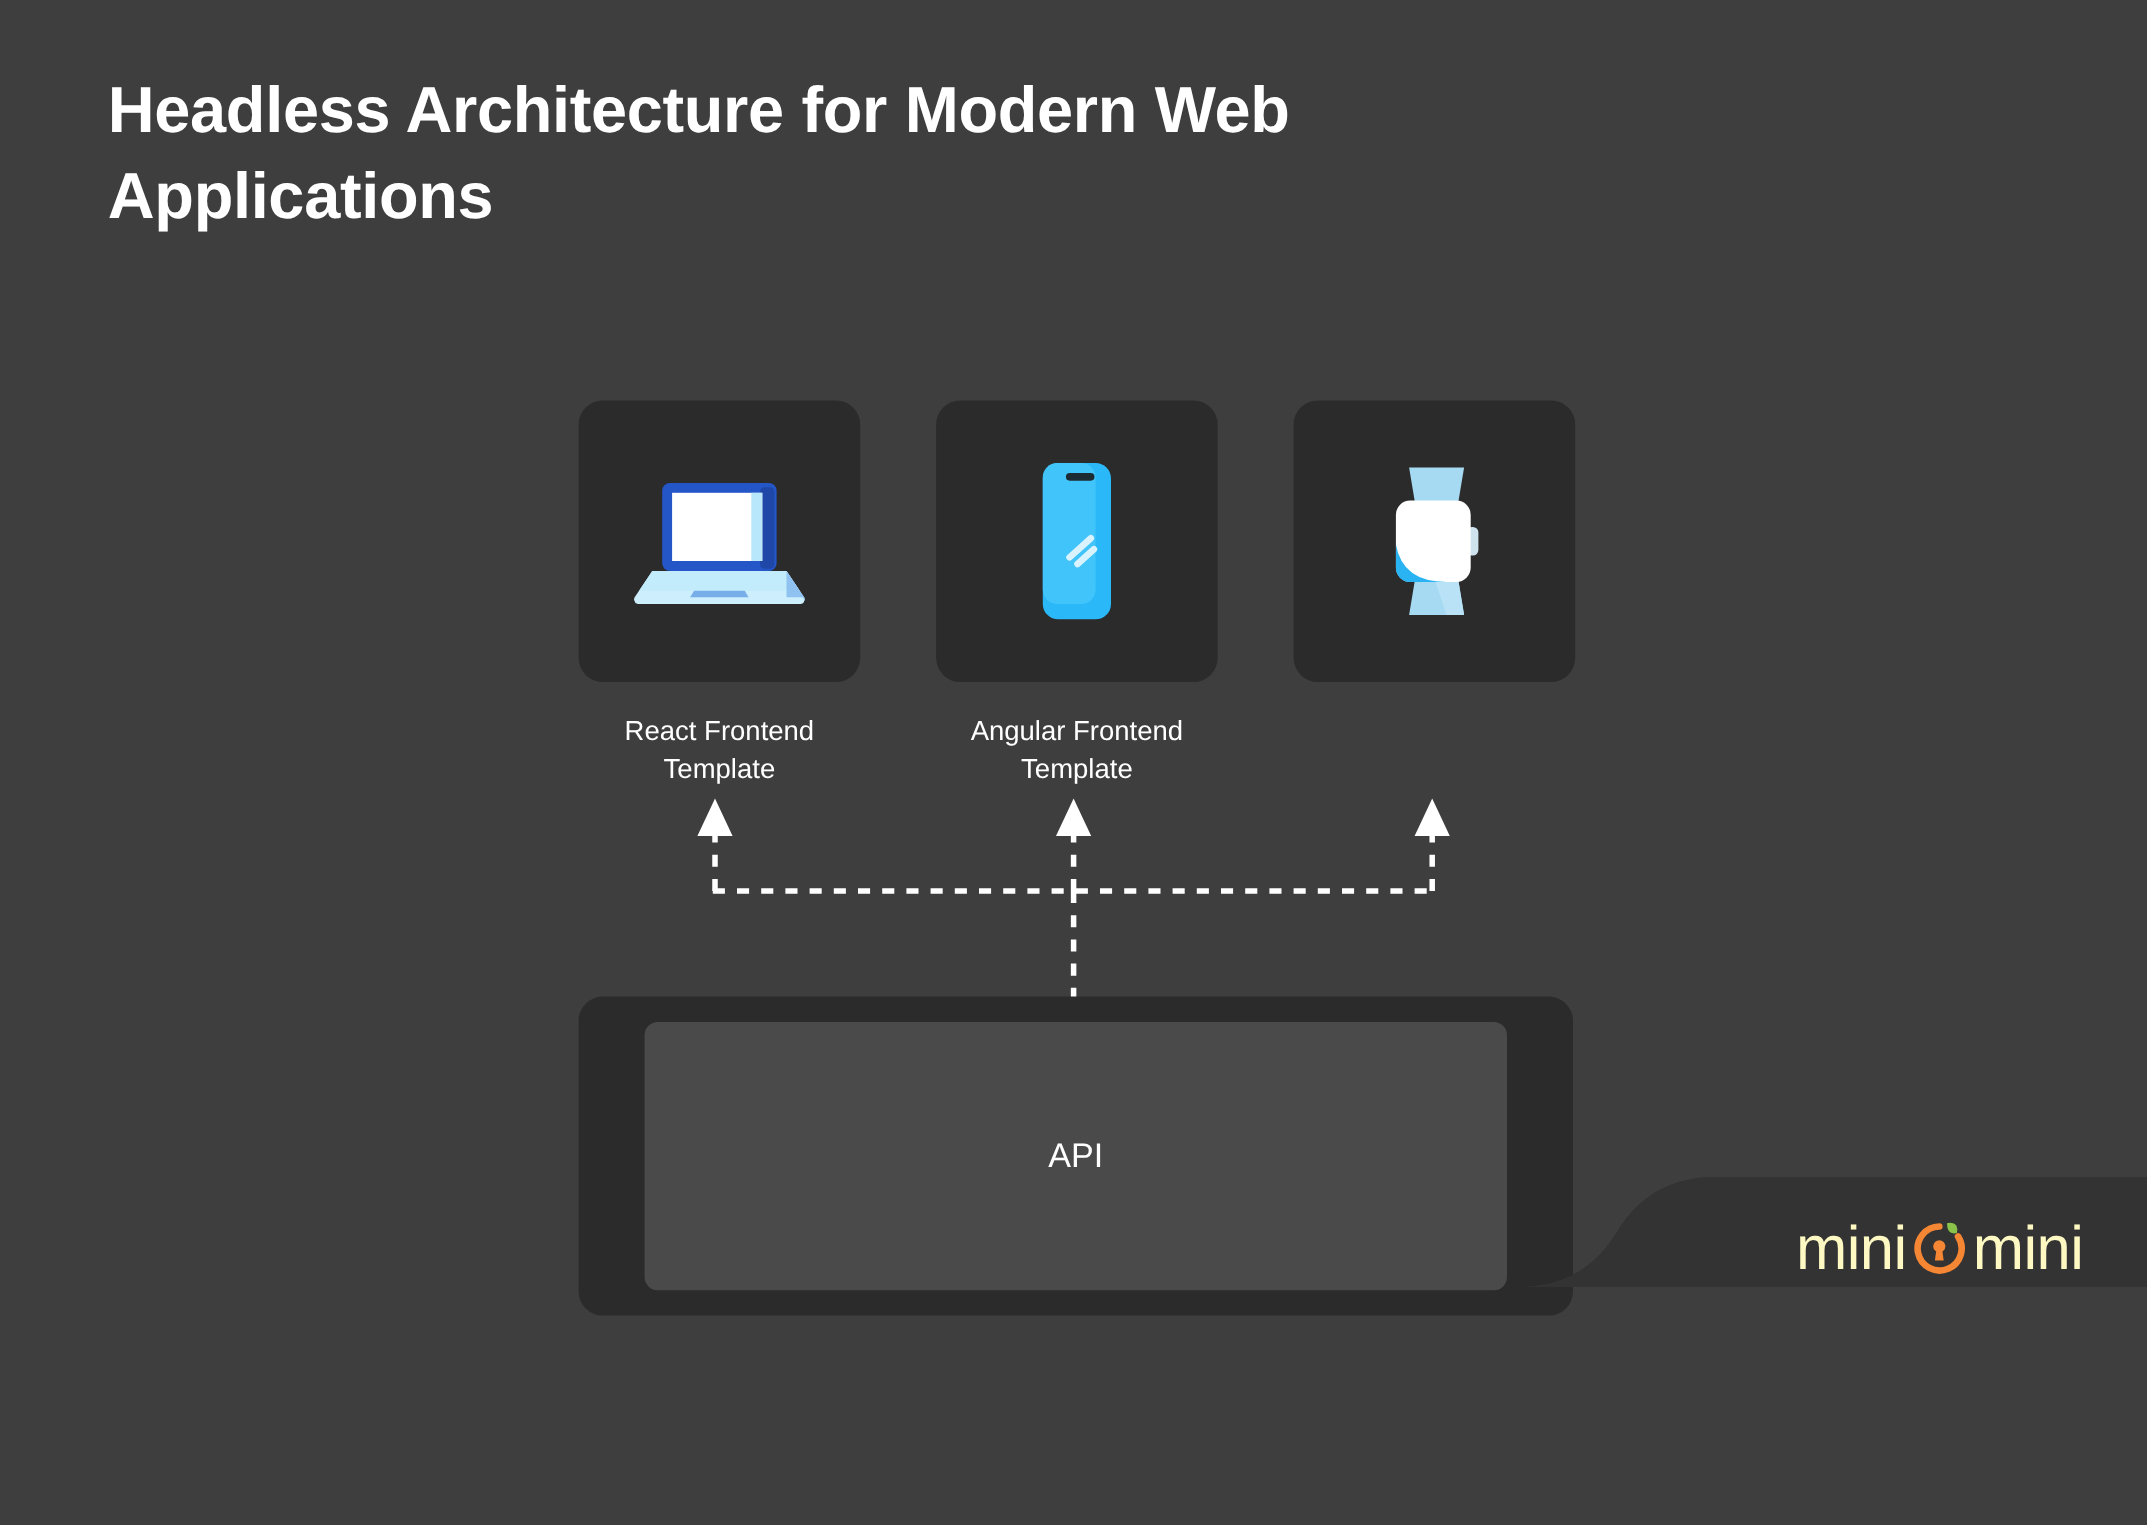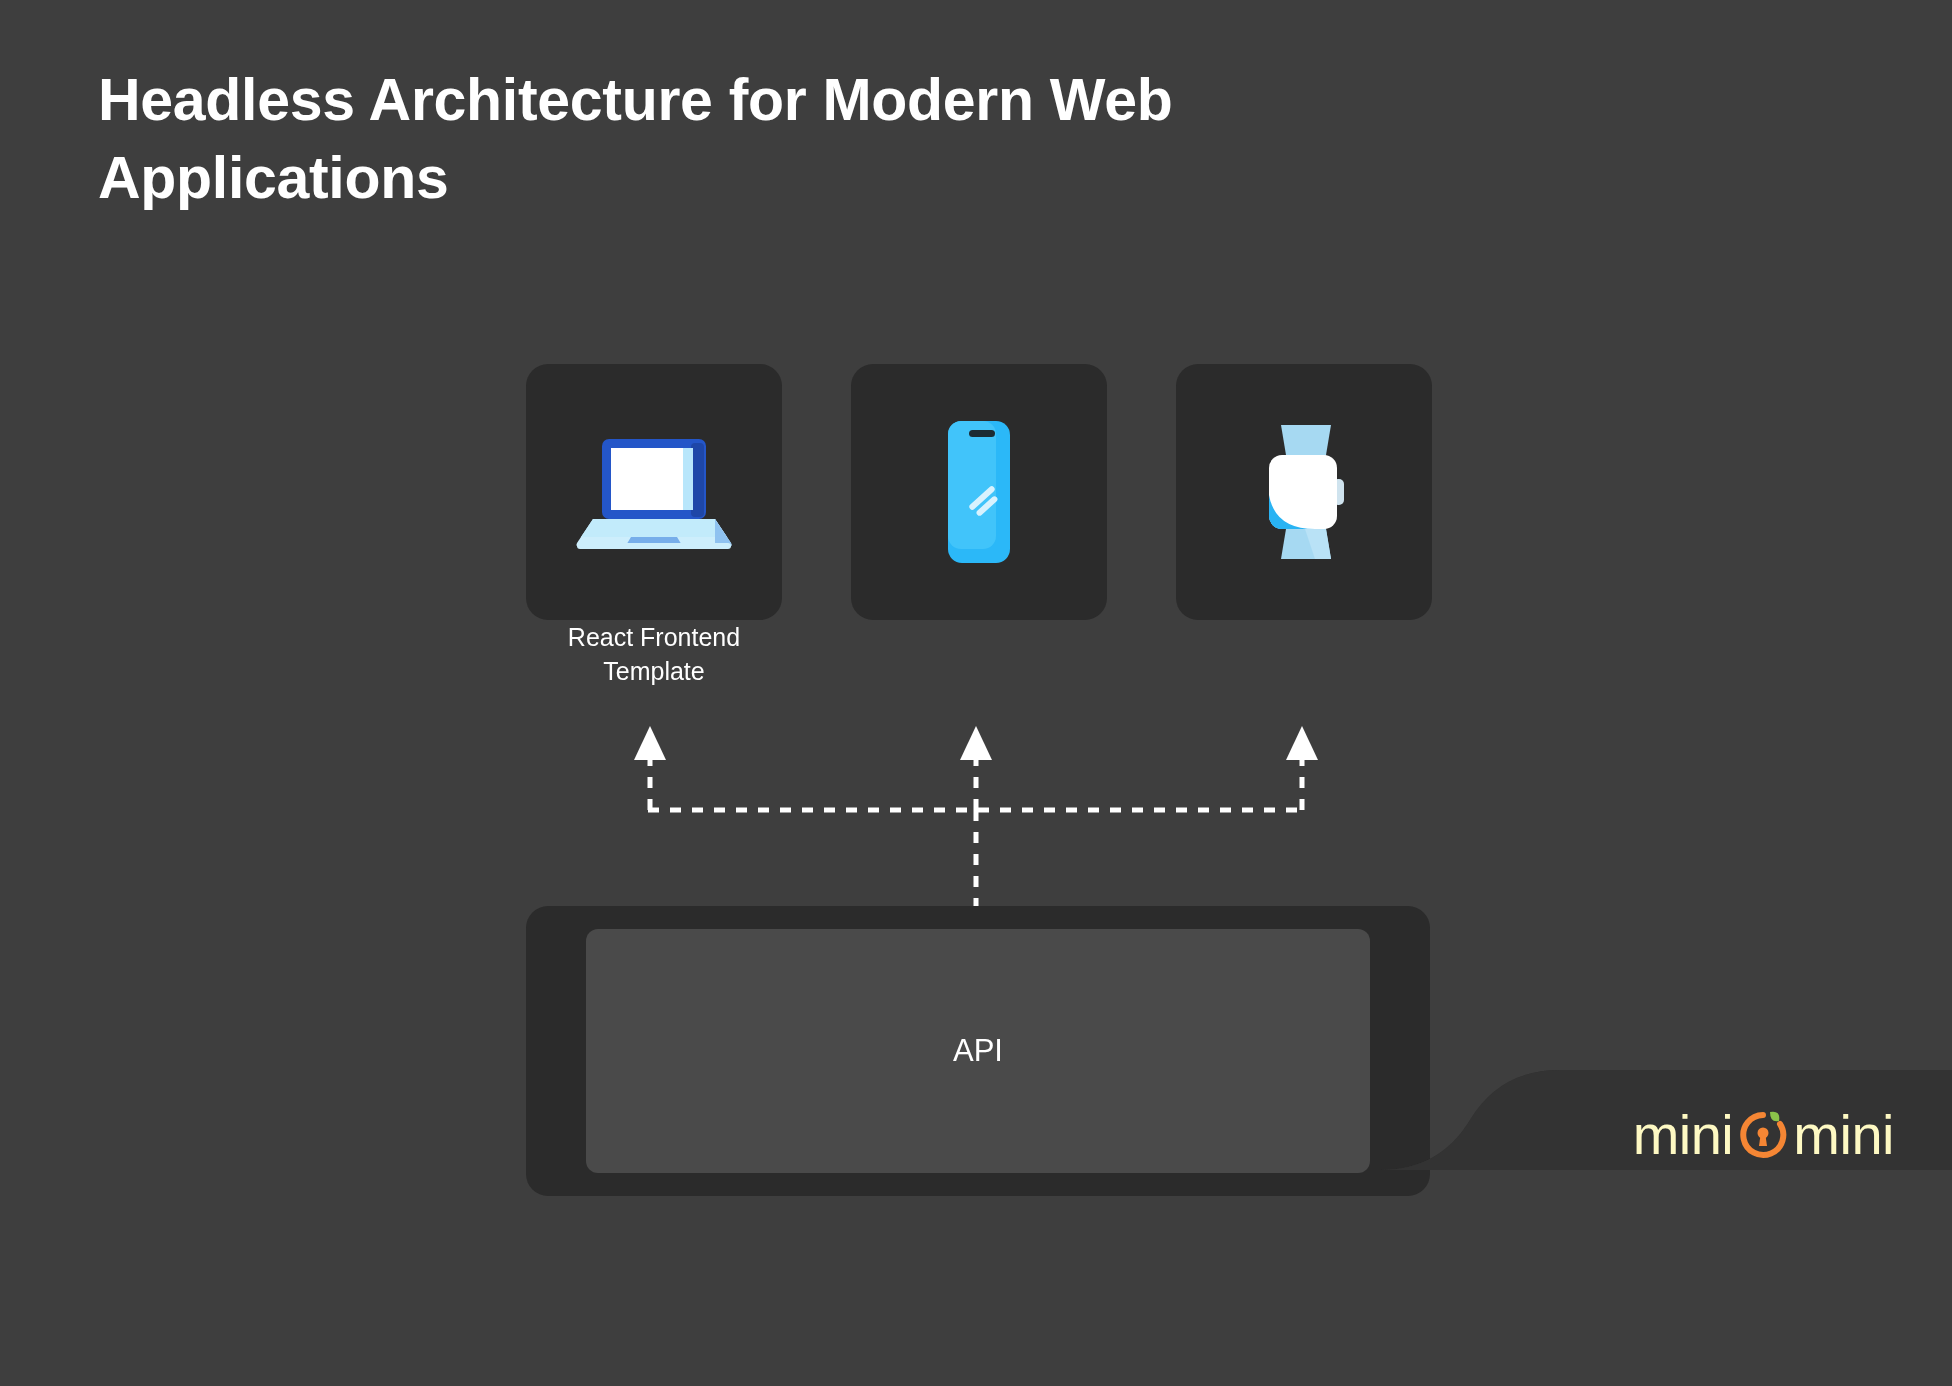--- a/index.html
+++ b/index.html
@@ -37,20 +37,21 @@
   }
   .card { width:256px; display:flex; flex-direction:column; align-items:center; }
   .tile {
     width:256px; height:256px;
     background:#2b2b2b;
     border-radius:22px;
     display:flex; align-items:center; justify-content:center;
   }
   .tile svg { display:block; }
   .card-label {
+    margin-top:28px;
     width:230px;
     text-align:center;
     font-size:25px;
     line-height:1.36;
     color:#ffffff;
     font-weight:400;
   }
 
   
   .connectors {
@@ -132,20 +133,21 @@
     <div class="card">
       <div class="tile">
         <svg width="170" height="170" viewBox="0 0 170 170">
           <rect x="54" y="14" width="62" height="142" rx="14" fill="#2bb8f8"></rect>
           <rect x="54" y="14" width="48" height="128" rx="13" fill="#41c4fa"></rect>
           <rect x="75" y="23" width="26" height="7" rx="3.5" fill="#1c2b33"></rect>
           <rect x="72" y="88" width="32" height="6" rx="3" fill="#d8f2fe" transform="rotate(-42 88 91)"></rect>
           <rect x="80" y="96" width="26" height="6" rx="3" fill="#d8f2fe" transform="rotate(-42 93 99)"></rect>
         </svg>
       </div>
+      <div class="card-label">Angular Frontend Template</div>
     </div>
 
     <div class="card">
       <div class="tile">
         <svg width="170" height="170" viewBox="0 0 170 170">
           <path d="M62 18 H112 L106 54 H68 Z" fill="#a6d9f2"></path>
           <path d="M68 116 H106 L112 152 H62 Z" fill="#a6d9f2"></path>
           <path d="M84 116 H106 L112 152 H96 Z" fill="#b9e2f6"></path>
           <rect x="114" y="72" width="11" height="26" rx="5" fill="#cfe3ee"></rect>
           <clipPath id="watchFace">

